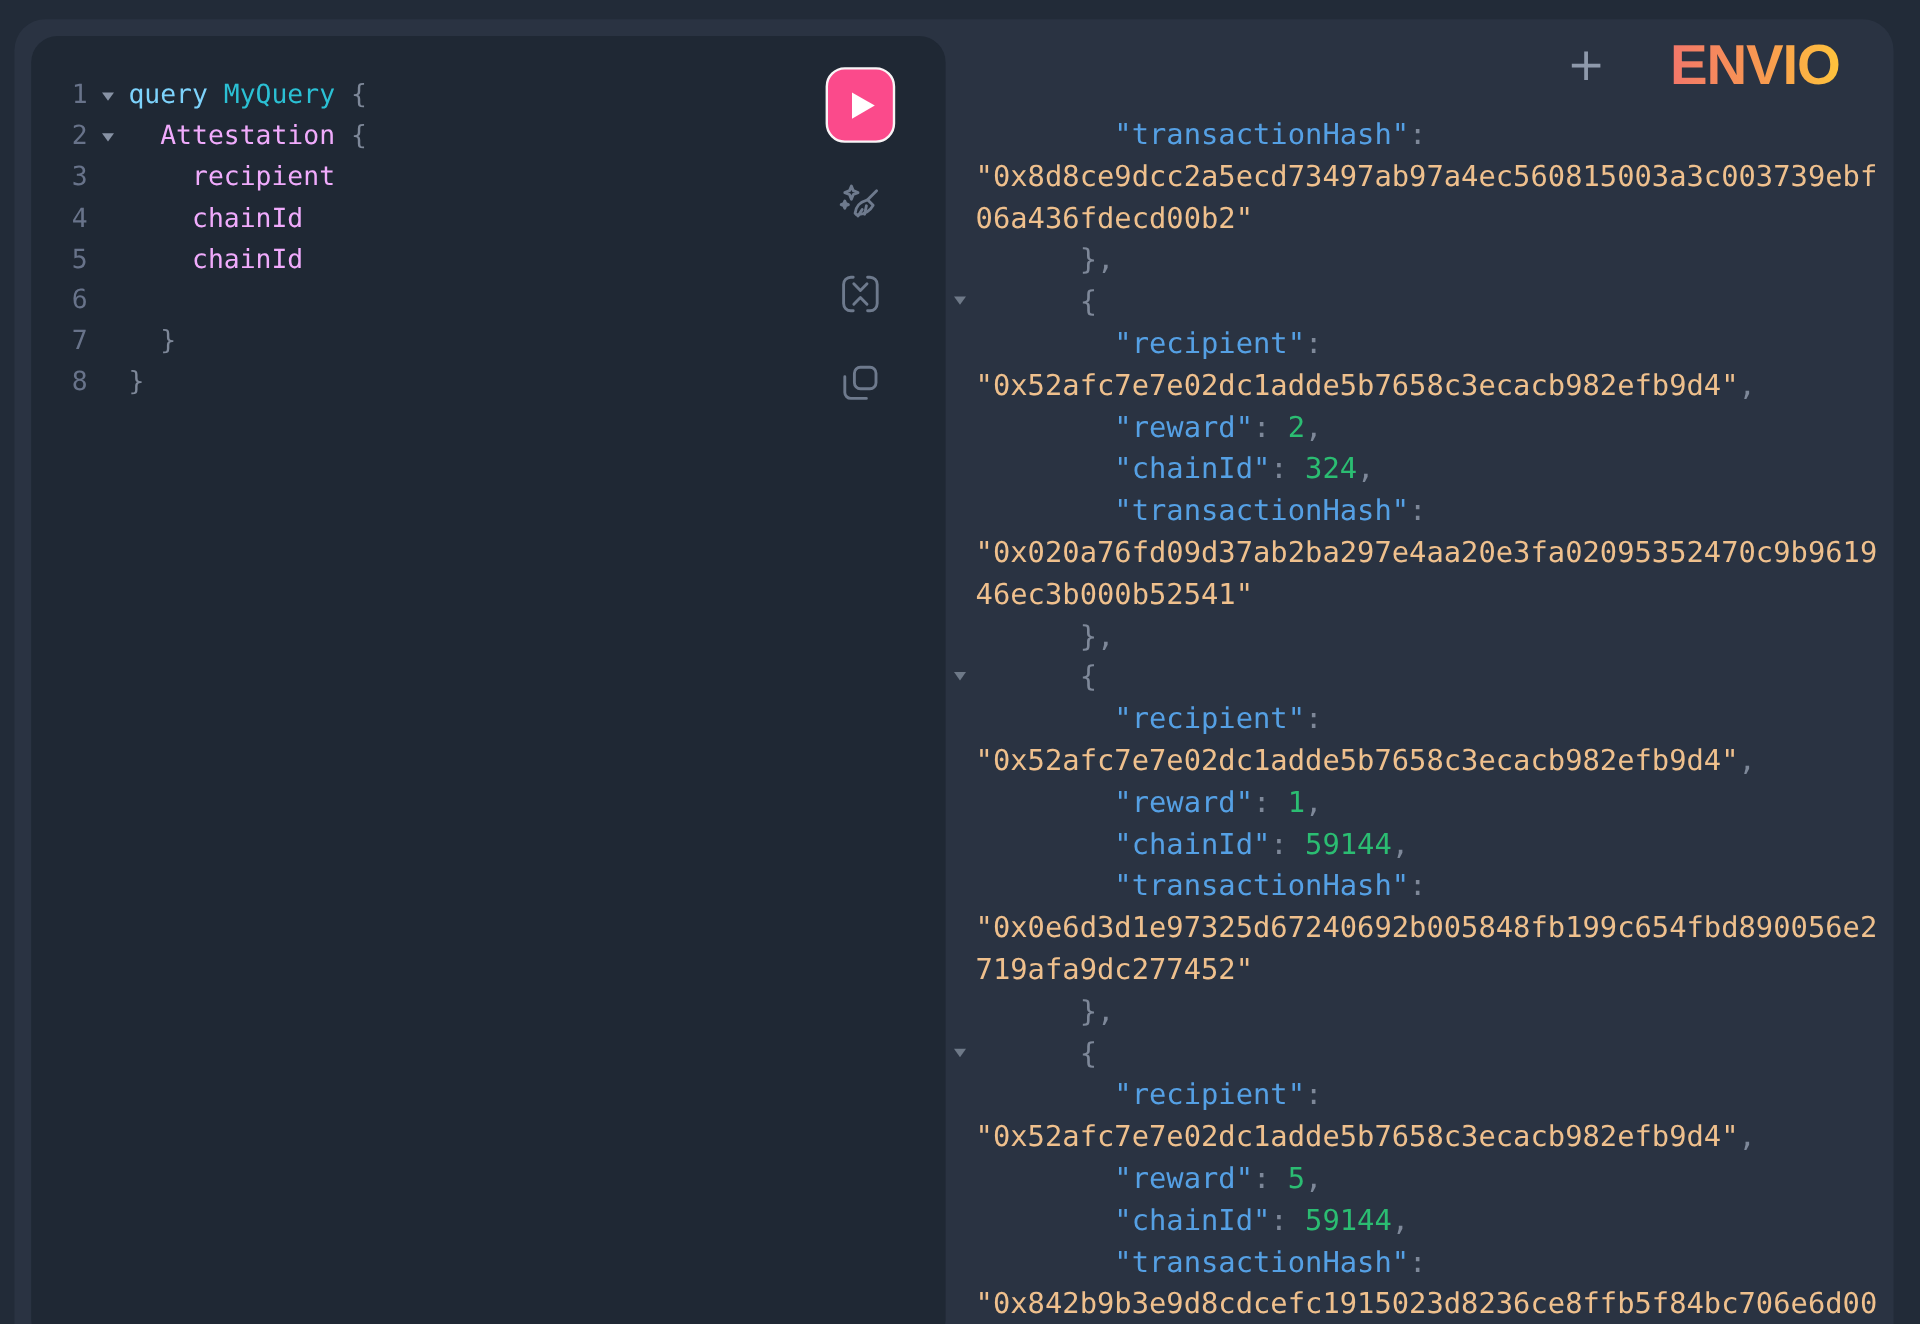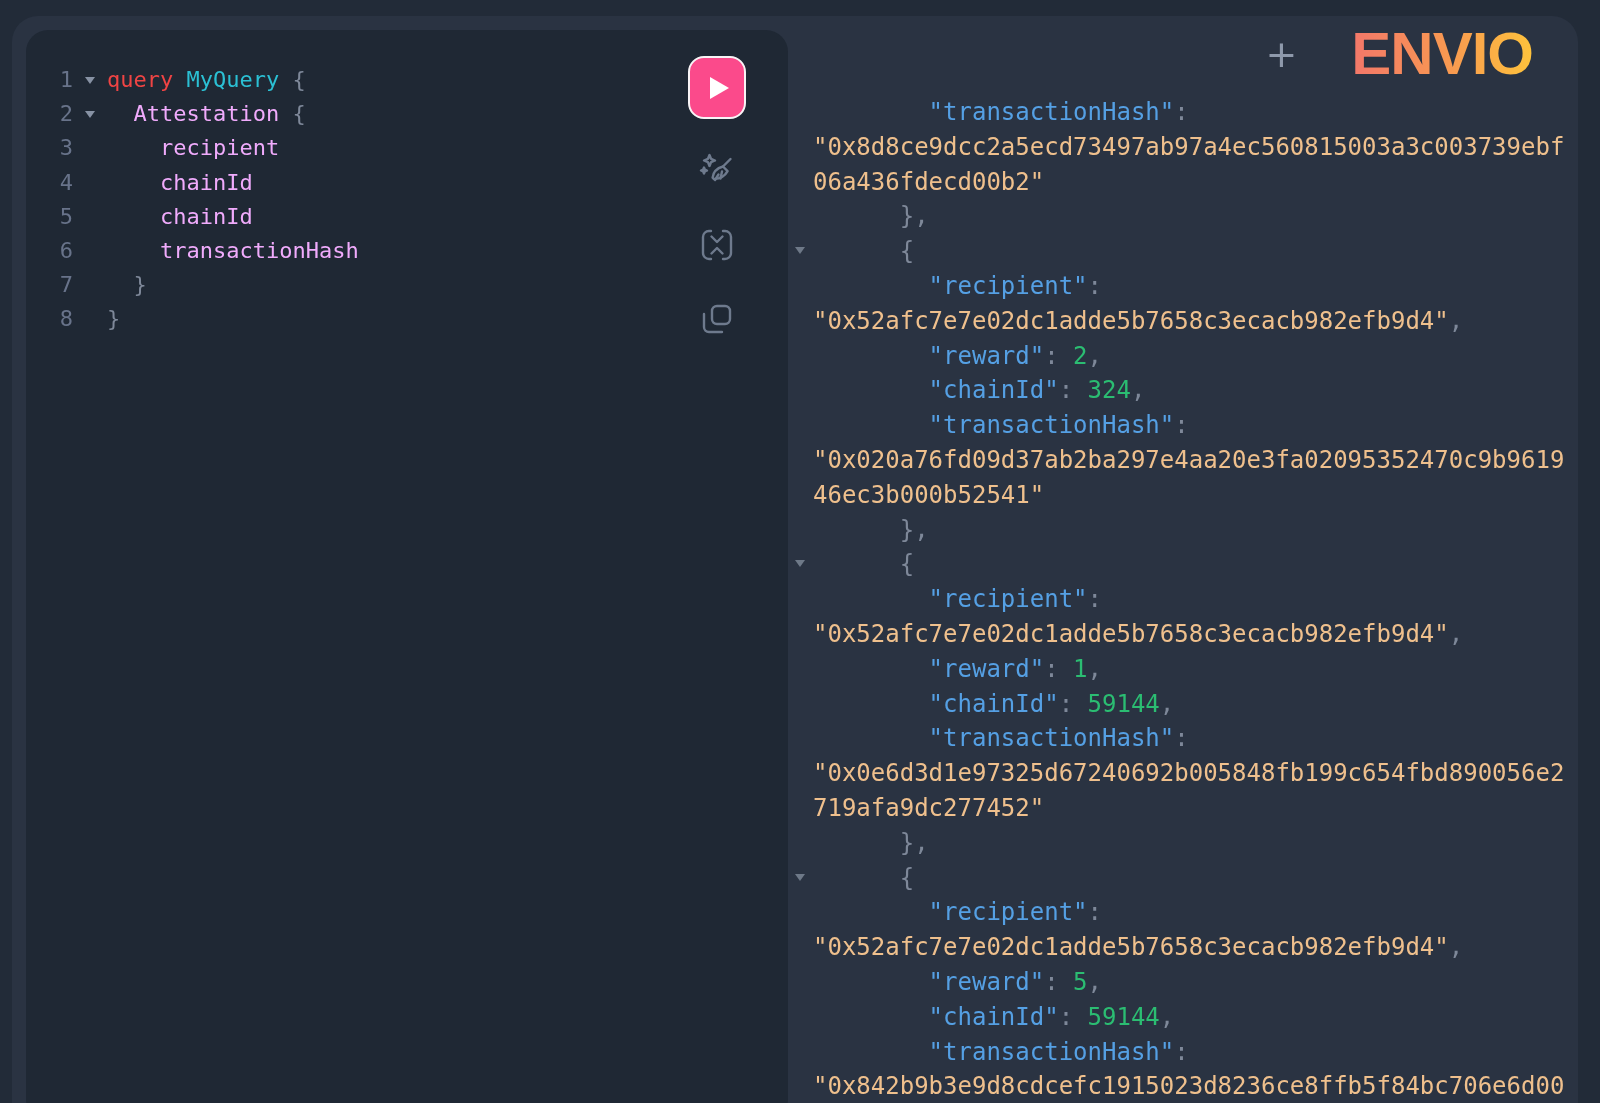--- a/index.html
+++ b/index.html
@@ -12,21 +12,21 @@
     background:#1f2834;border-radius:22px;}
   .ed-code{position:absolute;left:0;top:33px;right:86px;
     font-family:"DejaVu Sans Mono",monospace;font-size:22px;line-height:34.2px;}
   .ed-line{display:flex;}
   .ln{width:47px;text-align:right;color:#68738a;flex:none;user-select:none;}
   .fold-slot{width:34px;flex:none;display:flex;align-items:center;justify-content:center;}
   .fold-tri{width:0;height:0;border-left:5.5px solid transparent;
     border-right:5.5px solid transparent;border-top:7.5px solid #8792a4;}
   .src{white-space:pre;}
 
-  .tok-kw{color:#ef4444;text-align:center;}
+  .tok-kw{color:#7dd3fc;text-align:center;}
   .tok-op{color:#2bc0d4;margin-top:24px;}
   .tok-fld{color:#f0abfc;}
   .tok-pun{color:#7e8899;}
   .tok-pln{color:#aab3c2;}
   .tok-key{color:#55a0e4;}
   .tok-str{color:#efc08d;}
   .tok-num{color:#2bbd72;}
 
   
   .toolbar{position:absolute;top:26px;left:658px;width:66px;
@@ -40,21 +40,21 @@
     display:flex;align-items:center;justify-content:center;cursor:pointer;margin-bottom:32px;}
   .icon-btn svg{stroke:#6e7a8d;fill:none;stroke-width:2.4;
     stroke-linecap:round;stroke-linejoin:round;}
 
   
   .response-panel{position:absolute;left:776px;top:0;right:0;bottom:0;overflow:hidden;}
   .resp-header{position:absolute;top:16px;right:45px;display:flex;align-items:center;z-index:3;}
   .add-btn{font-size:38px;font-weight:400;color:#8e99ab;background:none;border:0;
     padding:0;line-height:44px;margin-right:54px;cursor:pointer;
     font-family:"DejaVu Sans",sans-serif;}
-  .logo{font-family:"Liberation Sans",sans-serif;font-size:60px;font-weight:900;
+  .logo{font-family:"Liberation Sans",sans-serif;font-size:47px;font-weight:900;
     letter-spacing:-1px;line-height:44px;
     background:linear-gradient(90deg,#f3776a 0%,#f89a50 55%,#fec33c 100%);
     -webkit-background-clip:text;background-clip:text;
     color:transparent;-webkit-text-fill-color:transparent;}
   .resp-code{position:absolute;left:25px;top:79px;right:6px;
     font-family:"DejaVu Sans Mono",monospace;font-size:24px;line-height:34.8px;}
   .resp-row{position:relative;white-space:pre;}
   .resp-fold{position:absolute;left:-18px;top:13px;width:0;height:0;
     border-left:5px solid transparent;border-right:5px solid transparent;
     border-top:7px solid #6e7988;}
@@ -91,21 +91,20 @@
           <span class="src"><span class="tok-pln">    </span><span class="tok-fld">chainId</span></span>
         </div>
         <div class="ed-line">
           <span class="ln">5</span>
           <span class="fold-slot"></span>
           <span class="src"><span class="tok-pln">    </span><span class="tok-fld">chainId</span></span>
         </div>
         <div class="ed-line">
           <span class="ln">6</span>
           <span class="fold-slot"></span>
-          <span class="src"><span class="tok-pln">    </span><span class="tok-fld">transactionHash</span></span>
         </div>
         <div class="ed-line">
           <span class="ln">7</span>
           <span class="fold-slot"></span>
           <span class="src"><span class="tok-pln">  </span><span class="tok-pun">}</span></span>
         </div>
         <div class="ed-line">
           <span class="ln">8</span>
           <span class="fold-slot"></span>
           <span class="src"><span class="tok-pun">}</span></span>

